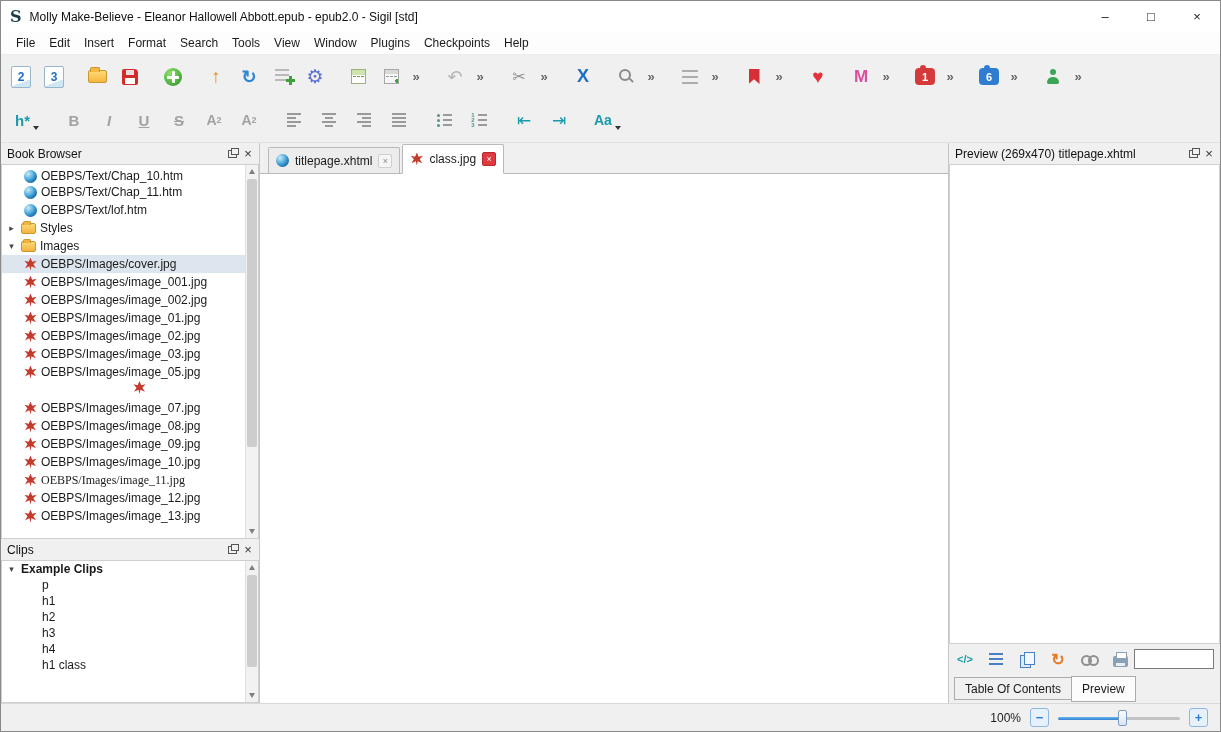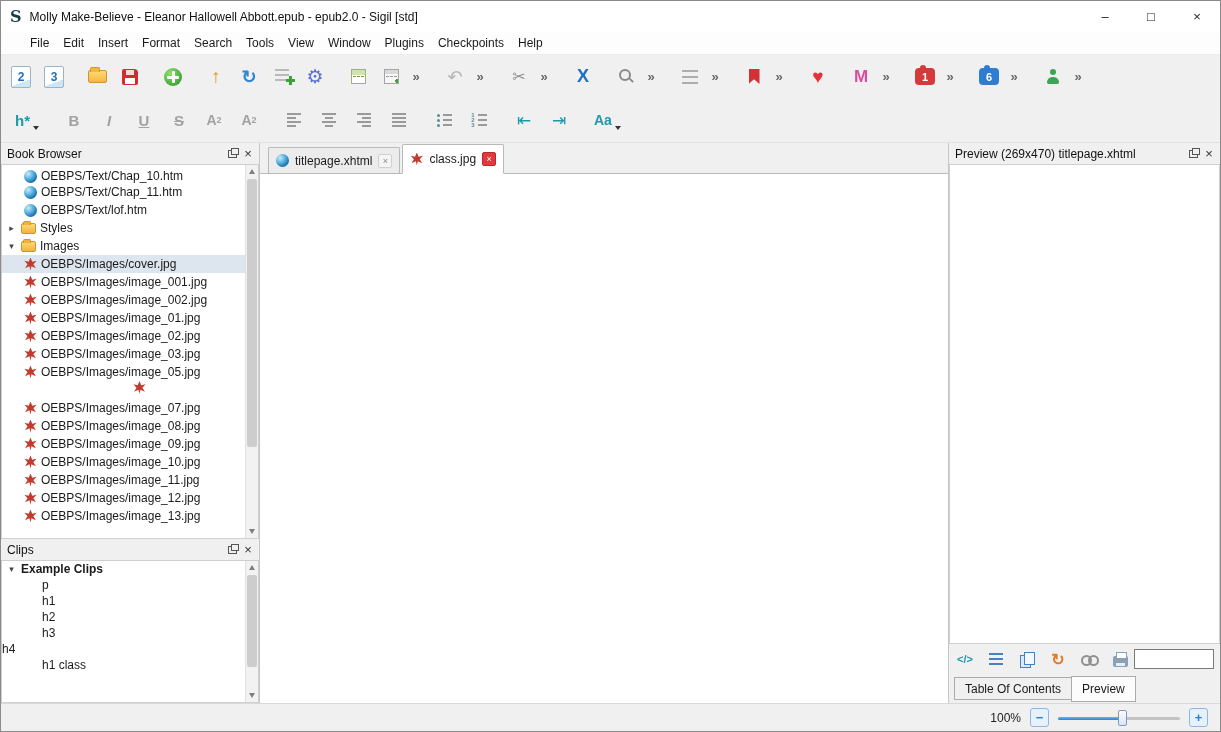--- a/index.html
+++ b/index.html
@@ -7,21 +7,21 @@
   body{font-family:"Liberation Sans",sans-serif;font-size:12px;color:#1a1a1a;background:#fff}
   .window{width:1221px;height:732px;border:1px solid #8a8a8a;display:flex;flex-direction:column;background:#f0f0f0}
 
   
   .titlebar{height:31px;background:#fff;display:flex;align-items:center;padding-left:9px;gap:8px;flex:none}
   .app-logo{font-family:"DejaVu Serif",serif;font-weight:bold;font-size:16px;color:#173c46;line-height:1}
   .title-text{font-size:12px;color:#111}
   .win-controls{margin-left:auto;display:flex;height:100%}
   .win-btn{width:46px;display:flex;align-items:center;justify-content:center;font-size:13px;color:#222;cursor:default}
   
-  .menubar{height:23px;background:#fdfdfd;display:flex;align-items:center;padding-left:22px;flex:none;border-bottom:1px solid #ececec}
+  .menubar{height:23px;background:#fdfdfd;display:flex;align-items:center;padding-left:8px;flex:none;border-bottom:1px solid #ececec}
   .menu-item{padding:3px 7px;cursor:default}
   
   .toolbar{display:flex;align-items:center;background:#f0f0f0;flex:none}
   .toolbar1{height:43px;padding:0 10px;gap:13px}
   .toolbar2{height:45px;padding:0 14px;gap:15px;border-bottom:1px solid #e2e2e2}
   .tbi{display:inline-flex;align-items:center;justify-content:center;min-width:20px;height:30px;position:relative;cursor:default}
   .tbi.gap{margin-left:10px}
   .ovf{color:#666;font-size:13px;font-weight:bold;min-width:12px;margin-left:-4px}
   .caret{width:0;height:0;border-left:3px solid transparent;border-right:3px solid transparent;border-top:4px solid #333;margin-left:3px;align-self:flex-end;margin-bottom:5px}
   .doc-ic{width:18px;height:22px;border:1px solid #9ab4c8;background:linear-gradient(160deg,#ffffff 72%,#cfe7f4 72%);border-radius:2px;display:flex;align-items:center;justify-content:center}
@@ -414,21 +414,21 @@
                 <span class="tl">OEBPS/Images/image_08.jpg</span>
               </div>
               <div class="trow" style="height: 18px; padding-left: 22px;">
                 <span class="fi fi-image"></span>
                 <span class="tl">OEBPS/Images/image_09.jpg</span>
               </div>
               <div class="trow" style="height: 18px; padding-left: 22px;">
                 <span class="fi fi-image"></span>
                 <span class="tl">OEBPS/Images/image_10.jpg</span>
               </div>
-              <div class="trow" style="height: 18px; padding-left: 22px;">
+              <div class="trow" style="height: 18px; padding-left: 22px; font-family: Liberation Serif, serif;">
                 <span class="fi fi-image"></span>
                 <span class="tl">OEBPS/Images/image_11.jpg</span>
               </div>
               <div class="trow" style="height: 18px; padding-left: 22px;">
                 <span class="fi fi-image"></span>
                 <span class="tl">OEBPS/Images/image_12.jpg</span>
               </div>
               <div class="trow" style="height: 18px; padding-left: 22px;">
                 <span class="fi fi-image"></span>
                 <span class="tl">OEBPS/Images/image_13.jpg</span>
@@ -458,21 +458,21 @@
               </div>
               <div class="trow" style="height: 16px; padding-left: 40px;">
                 <span class="tl">h1</span>
               </div>
               <div class="trow" style="height: 16px; padding-left: 40px;">
                 <span class="tl">h2</span>
               </div>
               <div class="trow" style="height: 16px; padding-left: 40px;">
                 <span class="tl">h3</span>
               </div>
-              <div class="trow" style="height: 16px;  align-items: center;">
+              <div class="trow" style="height: 16px; padding-left: 40px; align-items: center;">
                 <span class="tl">h4</span>
               </div>
               <div class="trow" style="height: 16px; padding-left: 40px;">
                 <span class="tl">h1 class</span>
               </div>
             </div>
           <div class="vscroll">
             <span class="sb-arrow up"></span>
             <span class="sb-thumb clips-thumb"></span>
             <span class="sb-arrow down"></span>

